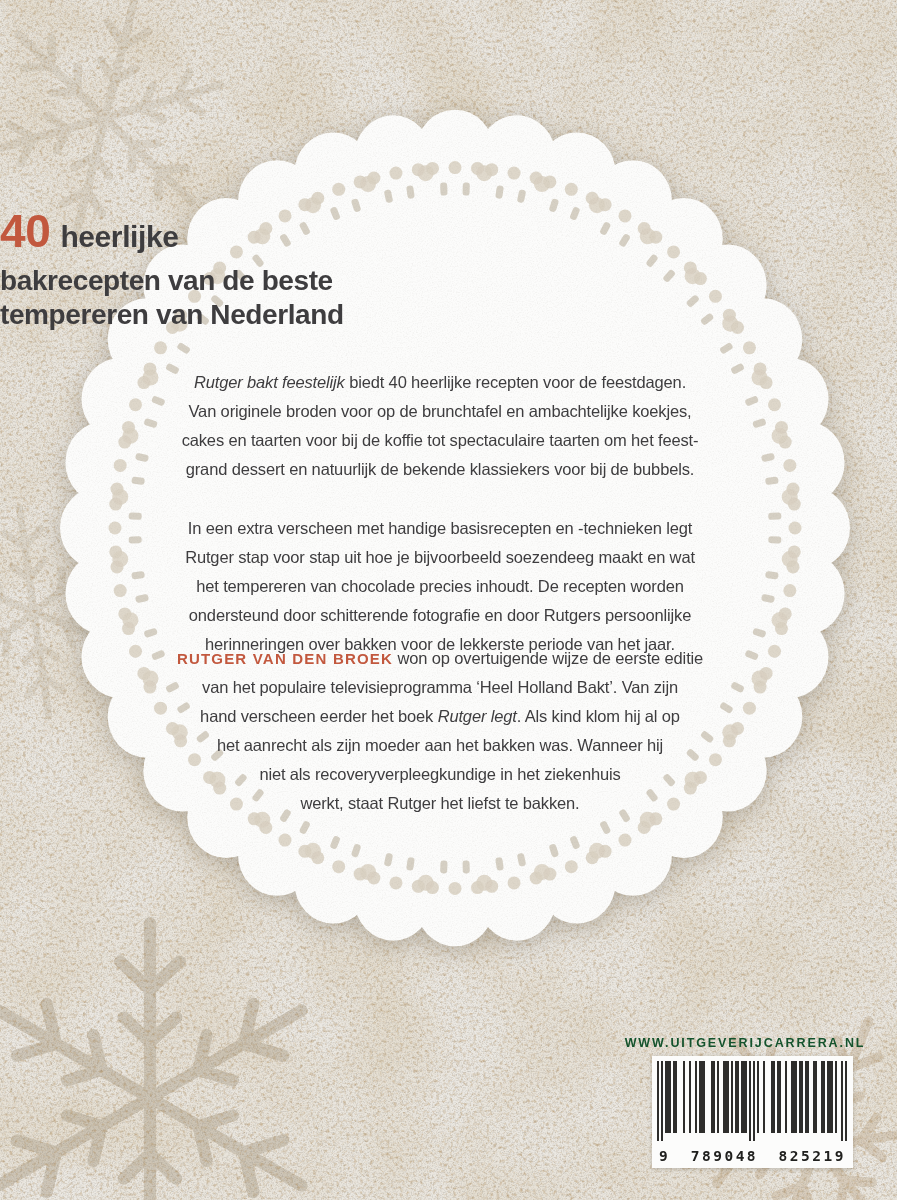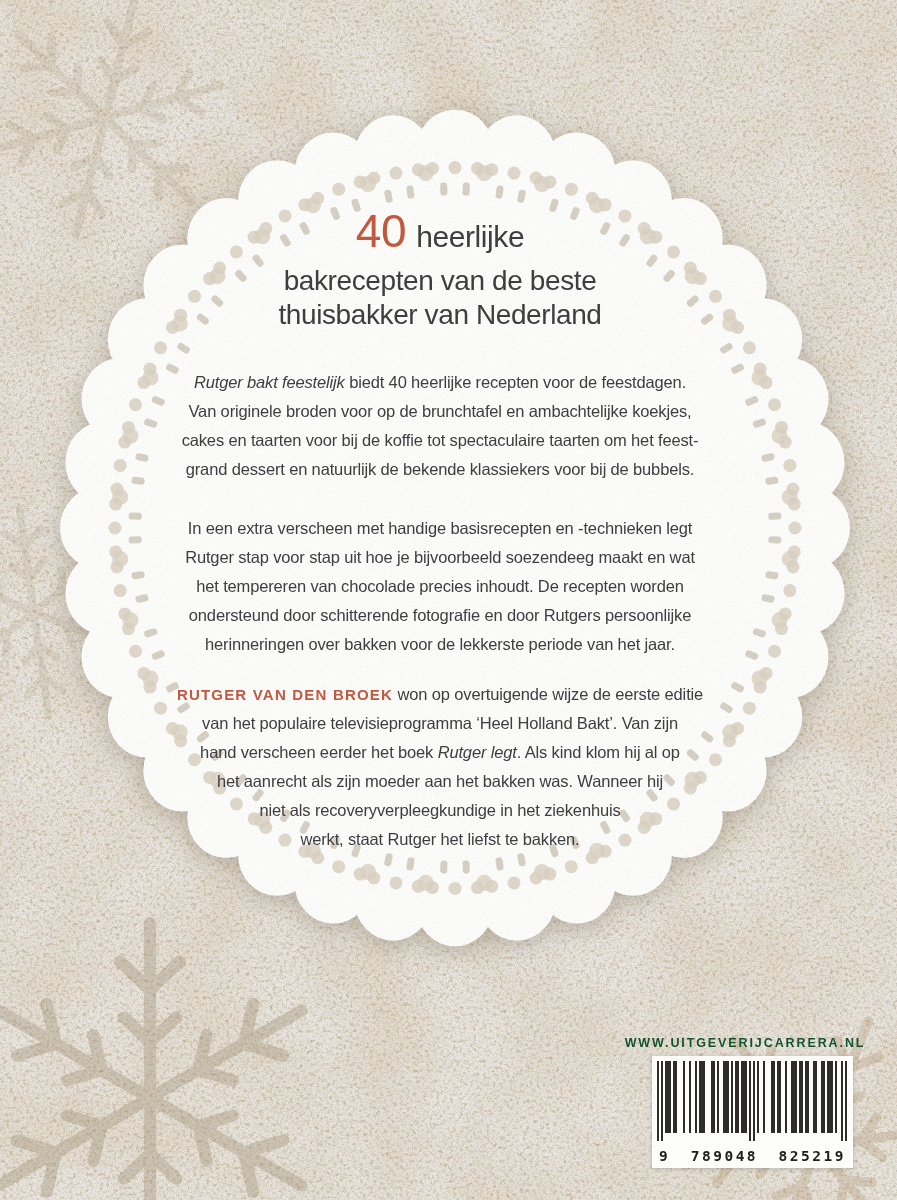--- a/index.html
+++ b/index.html
@@ -18,30 +18,30 @@
                background:linear-gradient(270deg,rgba(168,136,92,.18),rgba(168,136,92,0));}
   .tint-bottom{position:absolute;left:0;bottom:0;width:897px;height:300px;
                background:linear-gradient(0deg,rgba(178,140,86,.30),rgba(178,140,86,0));}
   .tint-corner{position:absolute;right:0;bottom:0;width:420px;height:380px;
                background:radial-gradient(closest-side,rgba(166,126,70,.30),rgba(166,126,70,0));}
 
   svg.bg{position:absolute;inset:0;}
   svg.doily{position:absolute;inset:0;filter:drop-shadow(0 5px 12px rgba(115,104,86,.38));}
 
   .content{position:absolute;top:0;left:0;width:897px;color:var(--ink,#3e3d3f);}
-  .headline{position:absolute;top:204px;left:0;width:880px;text-align:center;
-            font-weight:400;letter-spacing:-.4px;}
+  .headline{position:absolute;top:204px;left:0;width:880px;text-align:left;
+            font-weight:700;letter-spacing:-.4px;}
   .h-line1{line-height:54px;font-size:30px;}
   .h-num{font-size:46px;color:var(--accent,#c2583e);margin-right:10px;}
   .h-line{line-height:34px;font-size:28px;}
 
   .para{position:absolute;left:0;width:880px;text-align:center;
         font-size:16.5px;line-height:29px;letter-spacing:-.15px;}
   .para .tline{white-space:nowrap;height:29px;}
-  #p1{top:368px;} #p2{top:514px;} #p3{top:680px;}
+  #p1{top:368px;} #p2{top:514px;} #p3{top:644px;}
   .seg-i{font-style:italic;}
   .seg-accent{color:var(--accent,#c2583e);font-weight:700;letter-spacing:1.2px;font-size:15px;}
 
   .website{position:absolute;top:1036px;left:600px;width:290px;text-align:center;
            font-size:12.5px;font-weight:700;letter-spacing:1.9px;color:#14532d;}
 
   .sticker{position:absolute;left:652px;top:1056px;width:201px;height:112px;
            background:#fcfcfb;box-shadow:0 1px 4px rgba(60,50,35,.25);}
   .sticker svg{position:absolute;left:5px;top:5px;}
   .isbn-row{position:absolute;left:0;bottom:4px;width:100%;box-sizing:border-box;
@@ -363,21 +363,21 @@
 </svg>
 
 <svg class="layer" width="897" height="1200" viewBox="0 0 897 1200">
   <rect width="897" height="1200" filter="url(#graygrain)" opacity="0.12"></rect>
 </svg>
 
 <main class="content">
   <header class="headline">
     <div class="h-line1"><span class="h-num">40</span><span>heerlijke</span></div>
     <div class="h-line">bakrecepten van de beste</div>
-    <div class="h-line">thuisbakker van Nederland</div>
+    <div class="h-line">tempereren van Nederland</div>
   </header>
 
   <section class="para" id="p1">
       <div class="tline"><span class="seg-i">Rutger bakt feestelijk</span><span> biedt 40 heerlijke recepten voor de feestdagen.</span></div>
       <div class="tline"><span>Van originele broden voor op de brunchtafel en ambachtelijke koekjes,</span></div>
       <div class="tline"><span>cakes en taarten voor bij de koffie tot spectaculaire taarten om het feest-</span></div>
       <div class="tline"><span>grand dessert en natuurlijk de bekende klassiekers voor bij de bubbels.</span></div>
     </section>
   <section class="para" id="p2">
       <div class="tline"><span>In een extra verscheen met handige basisrecepten en -technieken legt</span></div>

